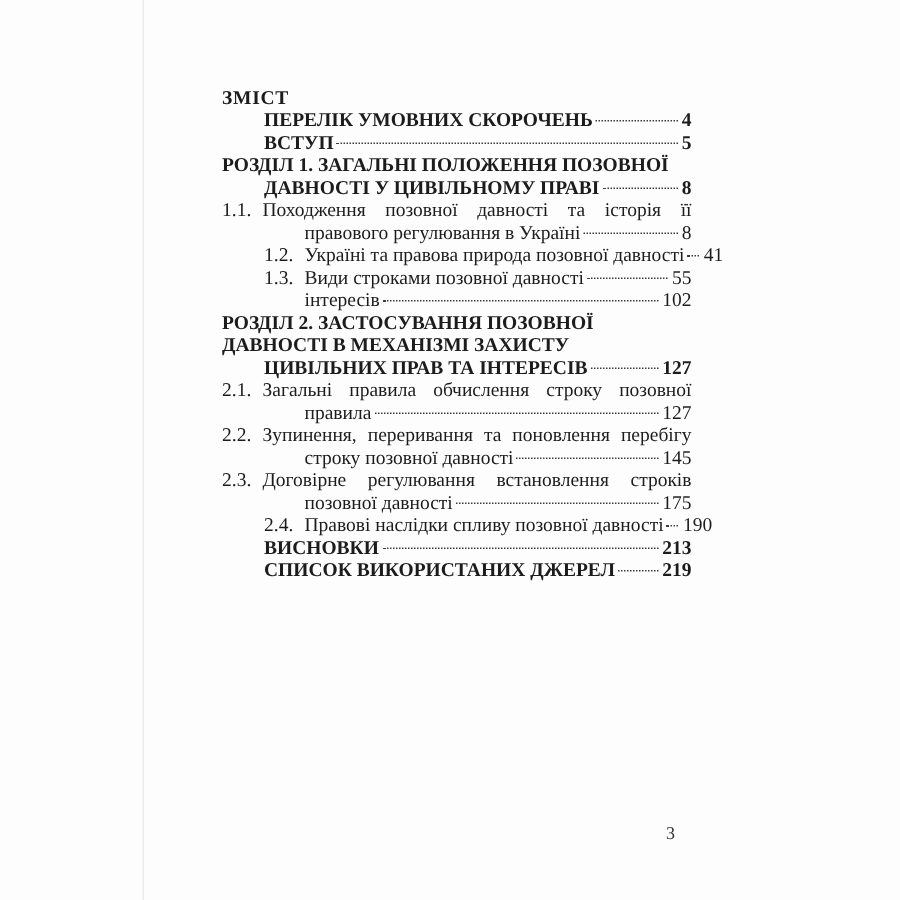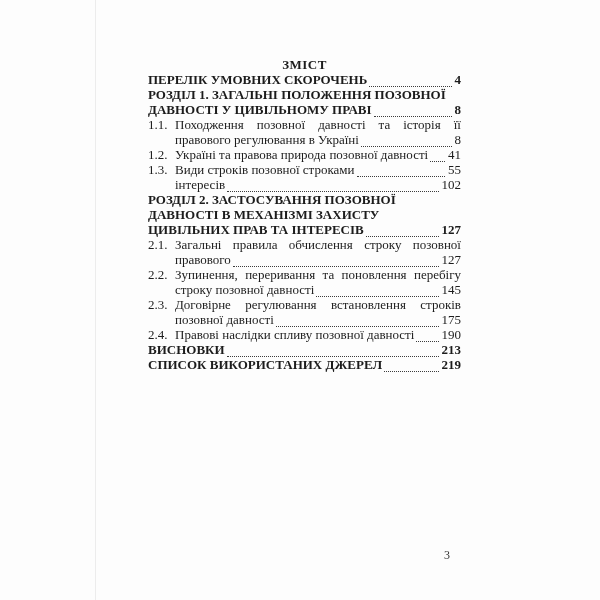--- a/index.html
+++ b/index.html
@@ -15,24 +15,24 @@
   .edge-line {
     position:absolute; left:95px; top:0; width:1px; height:600px;
     background:#ececec;
   }
   .toc {
     position:absolute; left:148px; top:57px; width:313px;
     font-size:13px; line-height:15px; color:#1c1c1c;
   }
   .row { height:15px; }
   .bold { font-weight:700; }
-  .center { text-align:center; letter-spacing:0.5px; }
+  .center { letter-spacing:0.5px; }
   .indent { padding-left:27px; }
   .justify { text-align:justify; text-align-last:justify; }
-  .flex { display:flex; align-items:flex-end; }
+  .flex { display:flex; align-items:center;margin-left:28px; }
   .num { flex:0 0 27px; width:27px; display:inline-block; }
   .t { white-space:nowrap; }
   .leader {
     flex:1 1 auto; min-width:8px; height:1px;
     border-bottom:1.6px dotted #3c3c3c;
     margin:0 3px 0 2px;
   }
   .pg { flex:0 0 auto; text-align:right; }
   .folio {
     position:absolute; left:440px; top:548px; width:14px;
@@ -44,59 +44,64 @@
 
 <div class="paper">
   <div class="edge-line"></div>
   <div class="toc" id="toc">
       <div class="row bold center"><span>ЗМІСТ</span></div>
       <div class="row bold flex">
         <span class="t">ПЕРЕЛІК УМОВНИХ СКОРОЧЕНЬ</span>
         <span class="leader"></span>
         <span class="pg">4</span>
       </div>
+      <div class="row bold flex">
+        <span class="t">ВСТУП</span>
+        <span class="leader"></span>
+        <span class="pg">5</span>
+      </div>
       <div class="row bold"><span>РОЗДІЛ 1. ЗАГАЛЬНІ ПОЛОЖЕННЯ ПОЗОВНОЇ</span></div>
       <div class="row bold flex">
         <span class="t">ДАВНОСТІ У ЦИВІЛЬНОМУ ПРАВІ</span>
         <span class="leader"></span>
         <span class="pg">8</span>
       </div>
       <div class="row justify"><span class="num">1.1.</span><span>Походження позовної давності та історія її</span></div>
       <div class="row indent flex">
         <span class="t">правового регулювання в Україні</span>
         <span class="leader"></span>
         <span class="pg">8</span>
       </div>
       <div class="row flex">
         <span class="num">1.2.</span>
         <span class="t">Україні та правова природа позовної давності</span>
         <span class="leader"></span>
         <span class="pg">41</span>
       </div>
       <div class="row flex">
         <span class="num">1.3.</span>
-        <span class="t">Види строків позовної строками</span>
+        <span class="t">Види строками позовної давності</span>
         <span class="leader"></span>
         <span class="pg">55</span>
       </div>
       <div class="row indent flex">
         <span class="t">інтересів</span>
         <span class="leader"></span>
         <span class="pg">102</span>
       </div>
       <div class="row bold"><span>РОЗДІЛ 2. ЗАСТОСУВАННЯ ПОЗОВНОЇ</span></div>
       <div class="row bold"><span>ДАВНОСТІ В МЕХАНІЗМІ ЗАХИСТУ</span></div>
       <div class="row bold flex">
         <span class="t">ЦИВІЛЬНИХ ПРАВ ТА ІНТЕРЕСІВ</span>
         <span class="leader"></span>
         <span class="pg">127</span>
       </div>
       <div class="row justify"><span class="num">2.1.</span><span>Загальні правила обчислення строку позовної</span></div>
       <div class="row indent flex">
-        <span class="t">правового</span>
+        <span class="t">правила</span>
         <span class="leader"></span>
         <span class="pg">127</span>
       </div>
       <div class="row justify"><span class="num">2.2.</span><span>Зупинення, переривання та поновлення перебігу</span></div>
       <div class="row indent flex">
         <span class="t">строку позовної давності</span>
         <span class="leader"></span>
         <span class="pg">145</span>
       </div>
       <div class="row justify"><span class="num">2.3.</span><span>Договірне регулювання встановлення строків</span></div>

